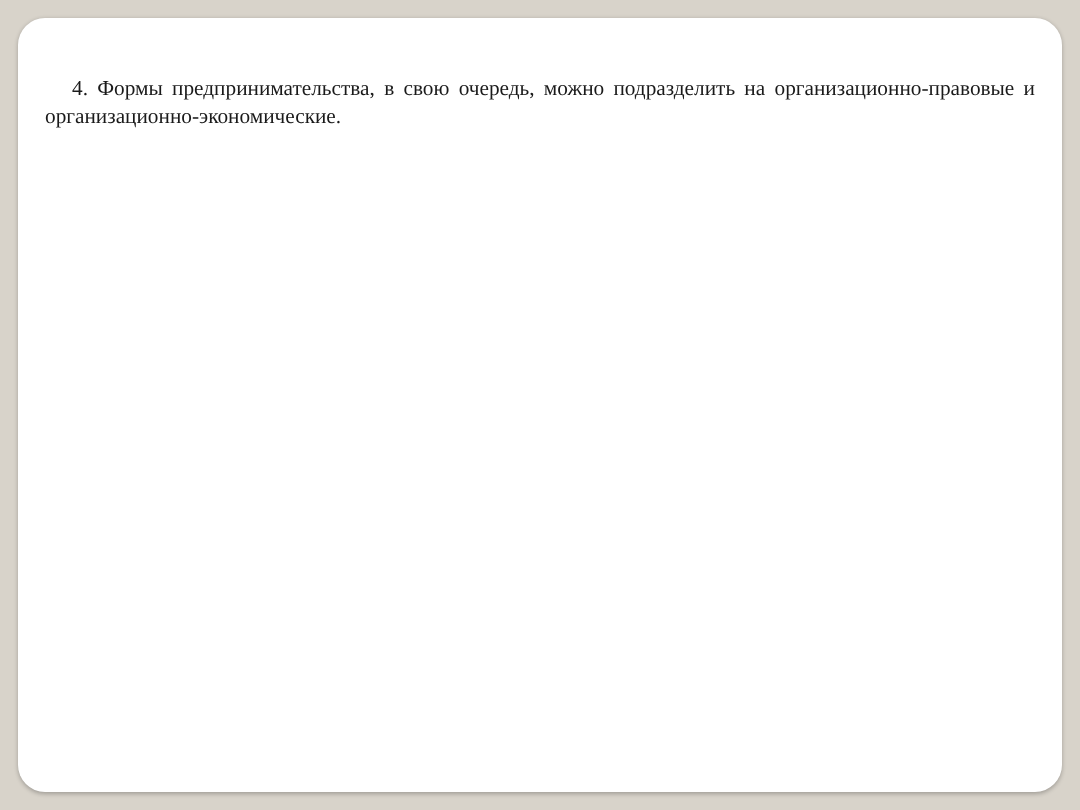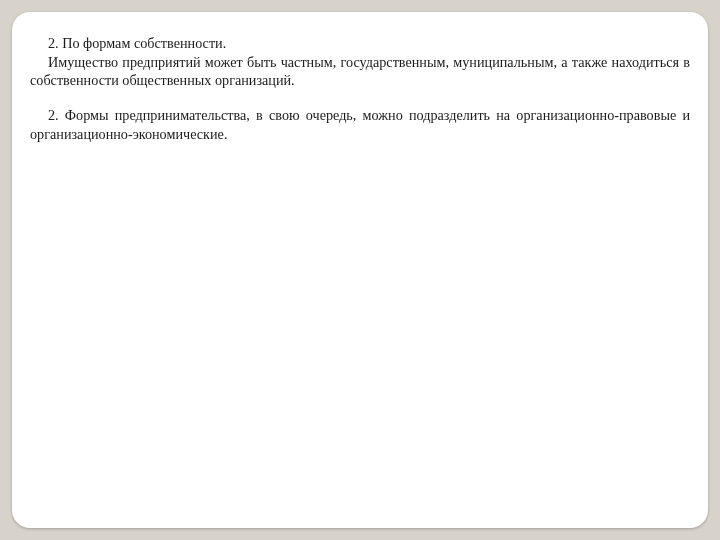--- a/index.html
+++ b/index.html
@@ -36,25 +36,21 @@
   }
   .indent {
     text-indent: 18px;
   }
 </style>
 </head>
 <body>
 
 <div class="card">
 
-  <p class="para">
-    <span class="para-line indent">2. По формам собственности.</span>
-    <span class="para-line indent">Имущество предприятий может быть частным, государственным, муниципальным, а также находиться в собственности общественных организаций.</span>
-  </p>
 
   <p class="para">
   </p>
 
   <p class="para indent" style="text-align:justify; text-align-last:left;">
-    <span>2. Формы предпринимательства, в свою очередь, можно подразделить на организационно-правовые и организационно-экономические.</span>
+    <span>4. Формы предпринимательства, в свою очередь, можно подразделить на организационно-правовые и организационно-экономические.</span>
   </p>
 
 </div>
 
 </body></html>

